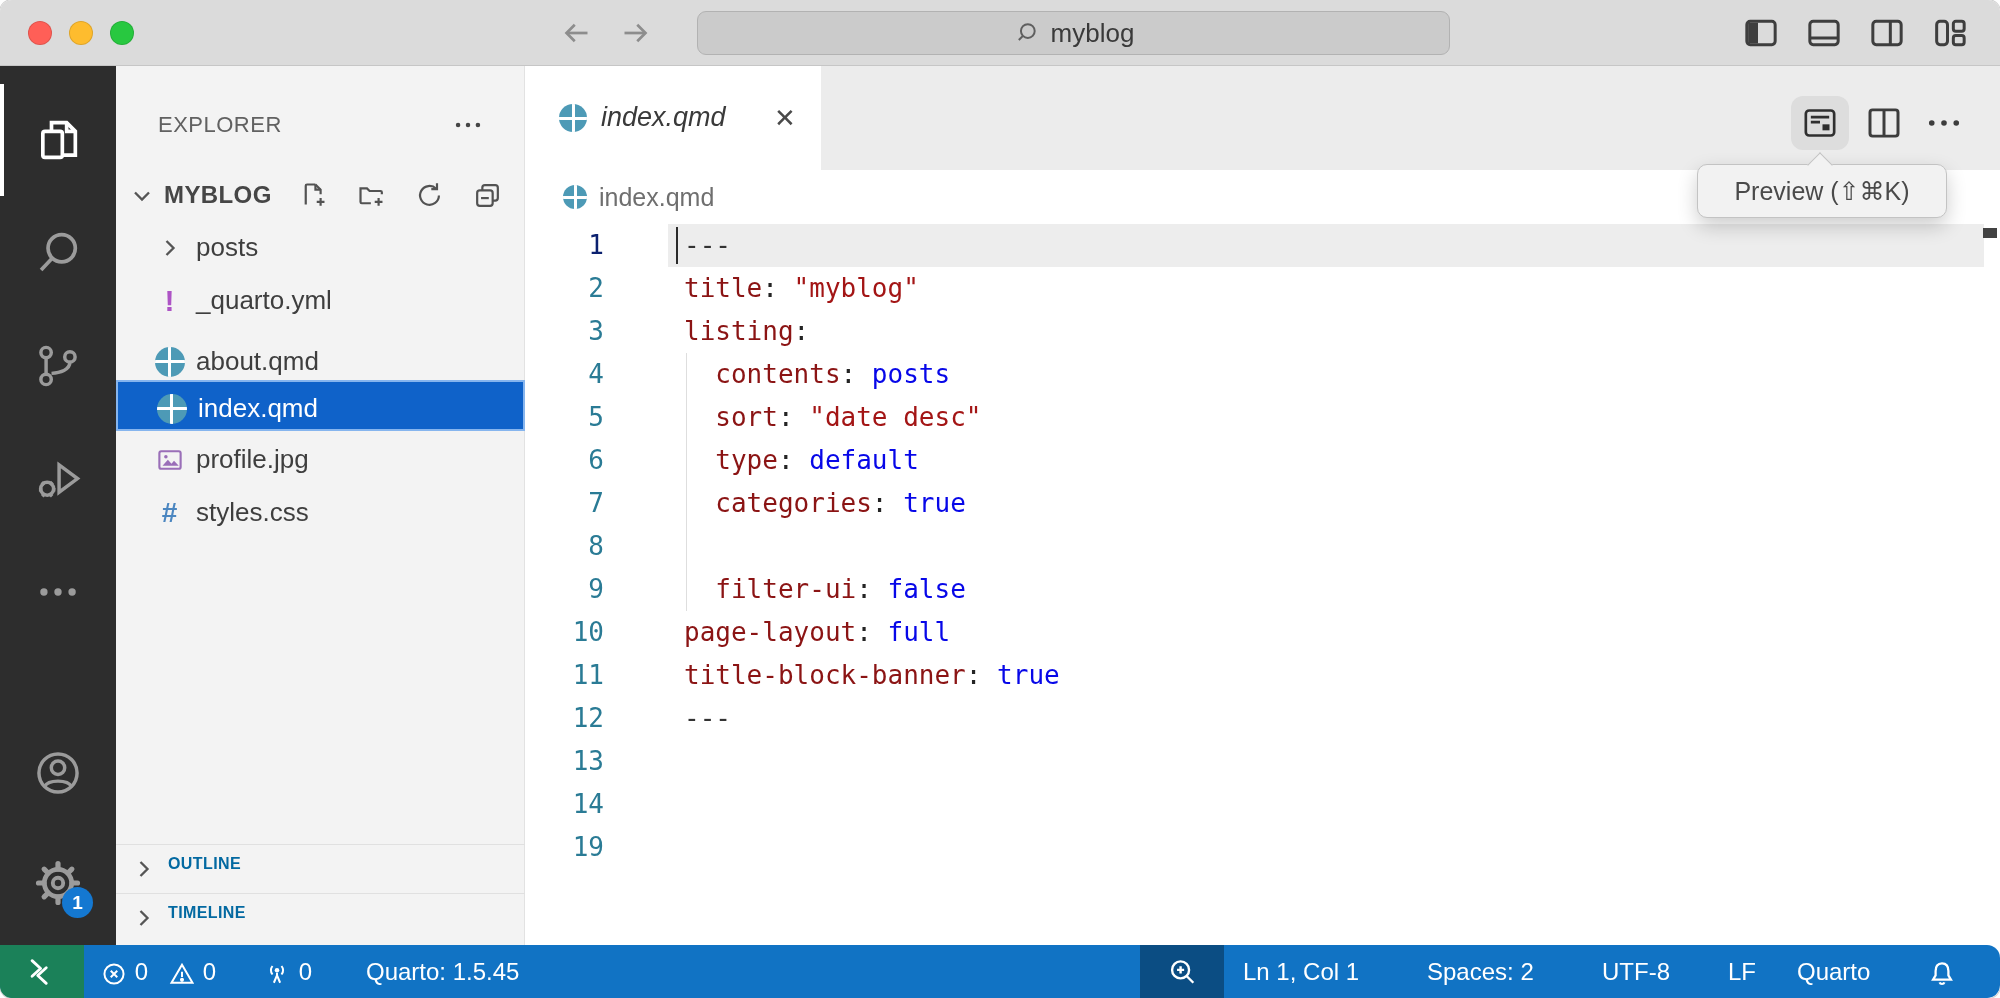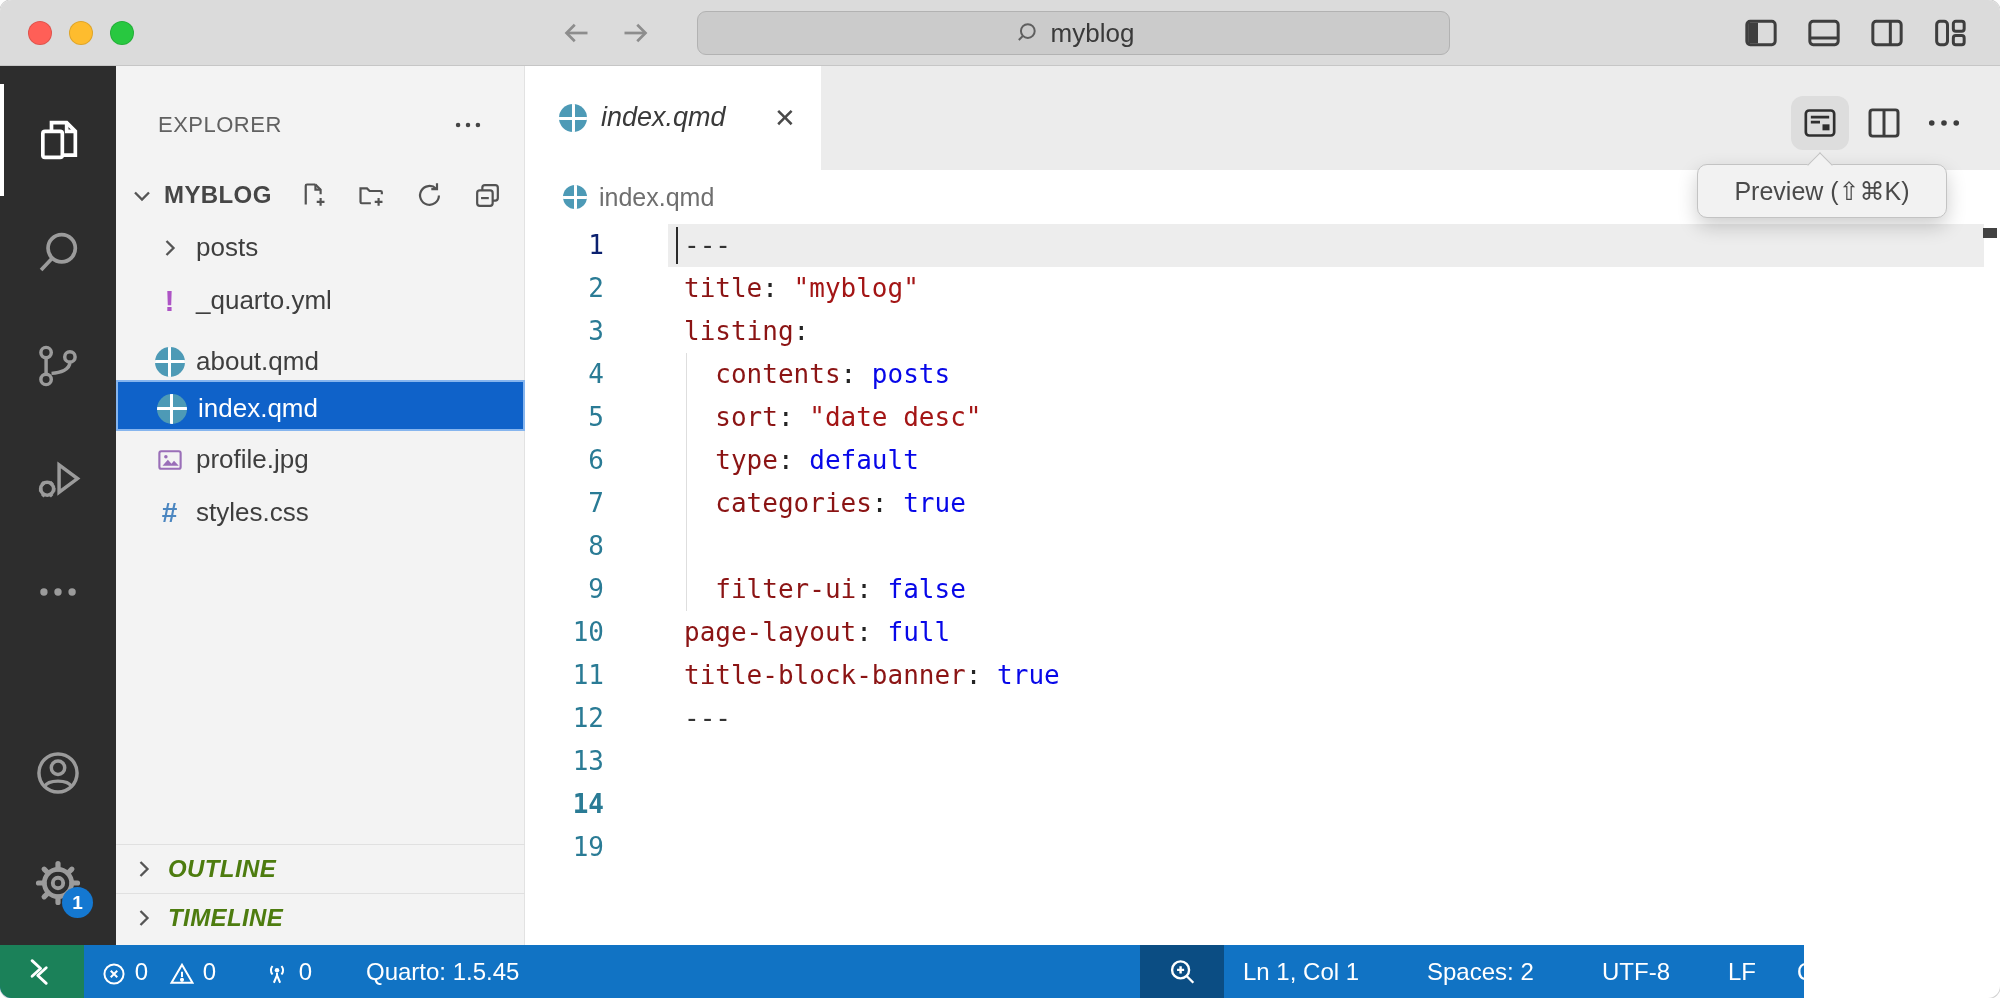--- a/index.html
+++ b/index.html
@@ -42,21 +42,21 @@
   .ic-yaml{font-weight:bold;font-size:30px;color:#ad53c5;}
   .ic-css{font-weight:bold;font-size:28px;color:#4b86c0;}
   .q-icon{display:inline-block;border-radius:50%;background:#4d9ab6;position:relative;overflow:hidden;}
   .q-icon::before{content:'';position:absolute;left:0;right:0;top:50%;height:3px;margin-top:-1.5px;background:#fff;}
   .q-icon::after{content:'';position:absolute;top:0;bottom:0;left:50%;width:3px;margin-left:-1.5px;background:#fff;}
   .q30{width:30px;height:30px;}
   .q28{width:28px;height:28px;}
   .q24{width:24px;height:24px;}
   .sb-section{position:absolute;left:0;width:409px;height:48px;border-top:1px solid #e0e0e0;}
   .sb-section .sec-chevron{position:absolute;left:14px;top:10px;width:28px;height:28px;color:#555;}
-  .sb-section .sec-label{position:absolute;left:52px;top:10px;font-size:24px;font-weight:bold;color:#4d7c0f;letter-spacing:.4px;font-style:italic;}
+  .sb-section .sec-label{position:absolute;left:52px;top:10px;font-size:16px;font-weight:bold;color:#0369a1;letter-spacing:.4px;}
   
   .editor{position:absolute;left:525px;top:66px;width:1475px;height:879px;background:#fff;}
   .tabstrip{position:absolute;left:0;top:0;width:1475px;height:104px;background:#ececec;}
   .tab{position:absolute;left:0;top:0;width:296px;height:104px;background:#fff;}
   .tab .tab-icon{position:absolute;left:34px;top:38px;}
   .tab .tab-label{position:absolute;left:76px;top:36px;font-size:27px;font-style:italic;color:#3a3a3a;}
   .tab .tab-close{position:absolute;left:242px;top:34px;width:36px;height:36px;font-size:26px;color:#4a4a4a;display:flex;align-items:center;justify-content:center;}
   .btn-preview{position:absolute;left:1266px;top:30px;width:58px;height:54px;background:#dddddd;border-radius:12px;display:flex;align-items:center;justify-content:center;}
   .btn-preview svg{width:40px;height:40px;}
   .btn-split{position:absolute;left:1338px;top:36px;width:42px;height:42px;}
@@ -71,21 +71,21 @@
   .code-line{position:absolute;left:0;right:16px;height:43px;line-height:43px;}
   .code-line .num{position:absolute;left:0;width:79px;text-align:right;color:#2a7b95;}
   .code-line .num.active{color:#0b216f;}
   .code-line .txt{position:absolute;left:159px;white-space:pre;}
   .tk-p{color:#333;} .tk-k{color:#8b1414;} .tk-u{color:#242424;} .tk-s{color:#a31515;} .tk-v{color:#0707e8;}
   .ovr-mark{position:absolute;left:1458px;top:4px;width:14px;height:10px;background:#424242;}
   
   .tooltip{position:absolute;left:1697px;top:164px;width:250px;height:54px;background:#f2f2f2;border:1px solid #c3c3c3;border-radius:10px;box-shadow:0 8px 20px rgba(0,0,0,.20);display:flex;align-items:center;justify-content:center;font-size:25px;color:#4a4a4a;z-index:30;}
   .tooltip-arrow{position:absolute;left:1811px;top:156px;width:18px;height:18px;background:#f2f2f2;border-left:1px solid #c3c3c3;border-top:1px solid #c3c3c3;transform:rotate(45deg);z-index:31;}
   
-  .statusbar{position:absolute;left:0;top:945px;width:1804px;height:53px;background:#1173c4;color:#fff;font-size:24px;}
+  .statusbar{position:absolute;left:0;top:945px;width:2000px;height:53px;background:#1173c4;color:#fff;font-size:24px;border-radius:13px;}
   .sb-item{position:absolute;top:0;height:53px;line-height:53px;white-space:nowrap;}
   .remote{left:0;width:84px;background:#1b8159;display:flex;align-items:center;justify-content:center;}
   .zoom-box{left:1140px;width:84px;background:rgba(0,0,0,.33);display:flex;align-items:center;justify-content:center;}
   .statusbar svg{vertical-align:middle;}
 </style>
 </head>
 <body>
 
 <div class="window">
 
@@ -357,21 +357,21 @@
           <span class="txt"><span class="tk-k">title-block-banner</span><span class="tk-u">: </span><span class="tk-v">true</span></span>
         </div>
         <div class="code-line" style="top: 473px;">
           <span class="num">12</span>
           <span class="txt"><span class="tk-p">---</span></span>
         </div>
         <div class="code-line" style="top: 516px;">
           <span class="num">13</span>
           <span class="txt"></span>
         </div>
-        <div class="code-line" style="top: 559px; font-weight: bold;">
+        <div class="code-line" style="top: 559px;">
           <span class="num">14</span>
           <span class="txt"></span>
         </div>
         <div class="code-line" style="top: 602px;">
           <span class="num">19</span>
           <span class="txt"></span>
         </div>
       </div>
   </div>
 

